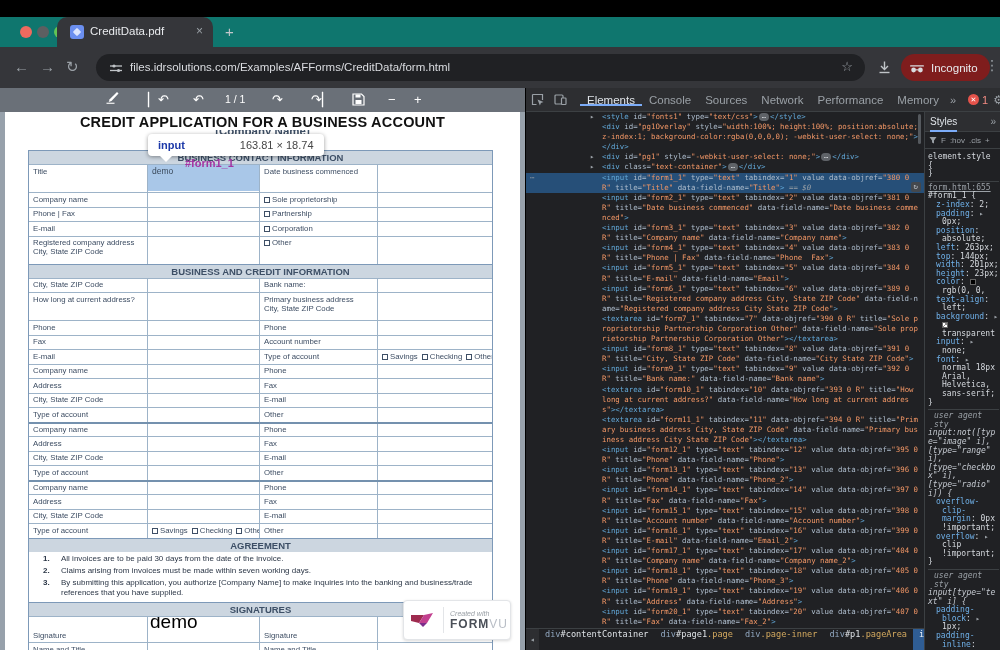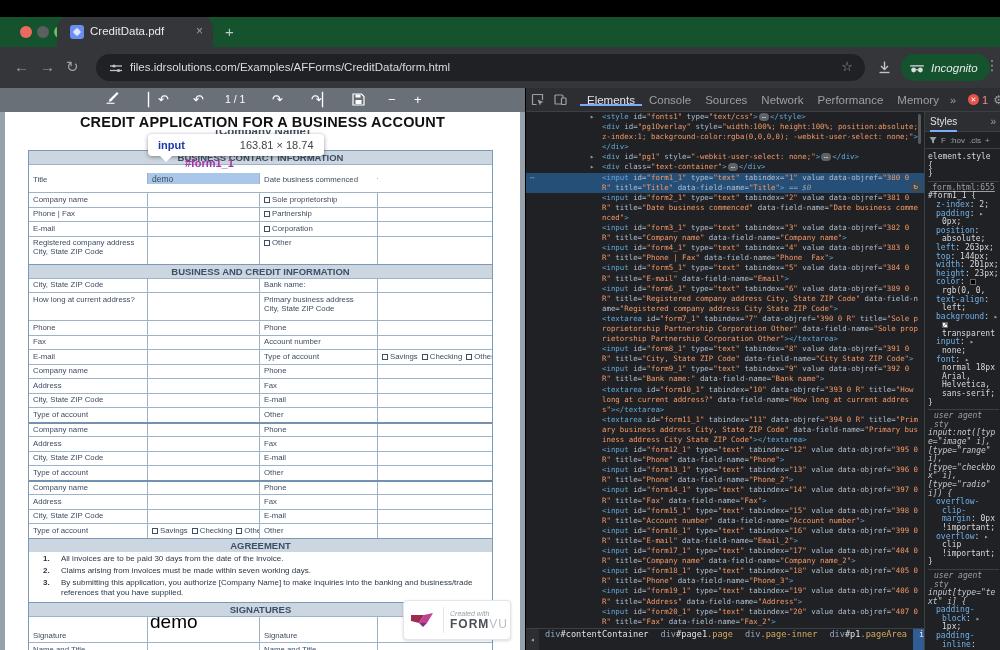--- a/index.html
+++ b/index.html
@@ -1,35 +1,35 @@
 <!DOCTYPE html>
 <html><head>
 <meta charset="utf-8">
 <style>
   * { margin:0; padding:0; box-sizing:border-box; }
   html,body { width:1000px; height:650px; overflow:hidden; background:#000; font-family:"Liberation Sans",sans-serif; }
   #window { position:absolute; inset:0; }
 
   
-  #tabstrip { position:absolute; left:0; top:17px; width:1000px; height:30px; background:#14532d; }
+  #tabstrip { position:absolute; left:0; top:17px; width:1000px; height:30px; background:#0f766e; }
   .light { position:absolute; top:9px; width:12px; height:12px; border-radius:50%; }
   #tab { position:absolute; left:57px; top:0; width:156px; height:30px; background:#35363a; border-radius:10px 10px 0 0; }
   #favicon { position:absolute; left:13px; top:8px; width:14px; height:14px; border-radius:3px; background:#6b8ff0; }
   #favicon:after { content:""; position:absolute; left:4px; top:4px; width:6px; height:6px; background:#dbe5ff; border-radius:1px; transform:rotate(45deg); }
   #tab-title { position:absolute; left:33px; top:8px; font-size:11.5px; color:#e8eaed; }
   #tab-close { position:absolute; right:10px; top:7px; color:#9aa0a6; font-size:12px; cursor:default; }
   #newtab { position:absolute; left:225px; top:6px; color:#c3c7cb; font-size:15px; }
   #toolbar { position:absolute; left:0; top:47px; width:1000px; height:41px; background:#35363a; }
   .navic { position:absolute; top:11px; color:#9aa0a6; font-size:15px; line-height:18px; }
   #urlbar { position:absolute; left:96px; top:7px; width:769px; height:27px; background:#202124; border-radius:14px; }
   #siteinfo { position:absolute; left:13px; top:7px; }
   #url-text { position:absolute; left:34px; top:7px; font-size:11.5px; color:#dadce0; white-space:nowrap; }
   #star { position:absolute; right:12px; top:5px; color:#9aa0a6; font-size:13px; }
   #dl { position:absolute; left:877px; top:13px; }
-  #incog { position:absolute; left:901px; top:7px; height:27px; padding:0 12px 0 8px; background:#14532d; border-radius:14px; display:flex; align-items:center; gap:6px;font-style:italic; }
+  #incog { position:absolute; left:901px; top:7px; height:27px; padding:0 12px 0 8px; background:#7f1d1d; border-radius:14px; display:flex; align-items:center; gap:6px; }
   #incog span { font-size:11.5px; color:#e8eaed; }
   #kebab { position:absolute; left:985px; top:10px; color:#9aa0a6; font-size:14px; letter-spacing:0; }
 
   
   #page-bg { position:absolute; left:0; top:88px; width:525px; height:562px; background:#97a1ab; }
   #pdfbar { position:absolute; left:0; top:88px; width:525px; height:24px; background:#6a7078; color:#f2f3f4; }
   .pico { position:absolute; top:3px; font-size:13px; line-height:18px; color:#fff; }
   #pdf-page { position:absolute; top:5px; left:225px; font-size:10.5px; color:#fff; }
   #sheet { position:absolute; left:5px; top:112px; width:515px; height:538px; background:#fff; overflow:hidden; }
 
@@ -95,21 +95,21 @@
   .crumb.sel { background:#2f5d94; }
   .crumb.sel .ct,.crumb.sel .ci,.crumb.sel .cc { color:#eef3f9; }
 
   #styles-pane { position:absolute; left:398px; top:24px; width:77px; height:538px; border-left:1px solid #3c4043; background:#202124; overflow:hidden; }
   #styles-tabs { height:20px; background:#2d2e31; border-bottom:1px solid #3c4043; display:flex; align-items:center; justify-content:space-between; padding:0 5px; }
   #styles-tab-label { font-size:10px; color:#dfe3e8; box-shadow:inset 0 -2px 0 #7cacf8; height:20px; line-height:20px; }
   #styles-more { color:#9aa0a6; font-size:10px; }
   #styles-filter { height:17px; border-bottom:1px solid #3c4043; display:flex; align-items:center; gap:4px; padding:0 4px; color:#9aa0a6; font-size:8px; }
   #styles-body { font-family:"DejaVu Sans Mono",monospace; font-size:8px; line-height:8.6px; color:#d5d9de; padding:2px 2px 0 3px; }
   .rule { border-bottom:1px solid #3c4043; padding:2px 0 2px 0; overflow-wrap:anywhere; }
-  .rule .link { text-align:center; color:#9aa0a6; text-decoration:underline; }
+  .rule .link { text-align:left; color:#9aa0a6; text-decoration:underline; }
   .rule .ua-h { color:#9aa0a6; font-style:italic; padding-left:6px; }
   .rule .selr { color:#d5d9de; }
   .rule .selr.ua { font-style:italic; color:#c5cad1; }
   .prop { padding-left:14px; text-indent:-6px; }
   .pn { color:#6fb0e8; } .pv { color:#d5d9de; }
   .arr { color:#9aa0a6; font-size:7px; }
   .swb { display:inline-block; width:6px; height:6px; background:#000; border:1px solid #666; margin-right:1px; vertical-align:-1px; }
   .swc { display:inline-block; width:6px; height:6px; border:1px solid #666; margin-right:1px; vertical-align:-1px;
          background-image:linear-gradient(45deg,#8a8a8a 25%,transparent 25%,transparent 75%,#8a8a8a 75%),linear-gradient(45deg,#8a8a8a 25%,#fff 25%,#fff 75%,#8a8a8a 75%);
          background-size:4px 4px; background-position:0 0,2px 2px; }
@@ -201,21 +201,21 @@
     <span class="pico" style="left:414px">+</span>
   </div>
 
   <div id="sheet">
     <div id="ftitle">CREDIT APPLICATION FOR A BUSINESS ACCOUNT</div>
     <div id="company">
         <div>[Company Name]</div>
       </div>
     <div id="ftable">
         <div class="fsec">BUSINESS CONTACT INFORMATION</div>
-        <div class="frow" style="height: 28px; align-items: center;">
+        <div class="frow" style="height: 28px;">
           <div class="fcell c1">Title</div>
           <div class="fcell c2"><div class="finput">demo</div></div>
           <div class="fcell c3">Date business commenced</div>
           <div class="fcell c4"></div>
         </div>
         <div class="frow" style="height: 14.5px;">
           <div class="fcell c1">Company name</div>
           <div class="fcell c2"></div>
           <div class="fcell c3"><span class="cbg"><span class="cb"></span><span class="cbl">Sole proprietorship</span></span></div>
           <div class="fcell c4"></div>

